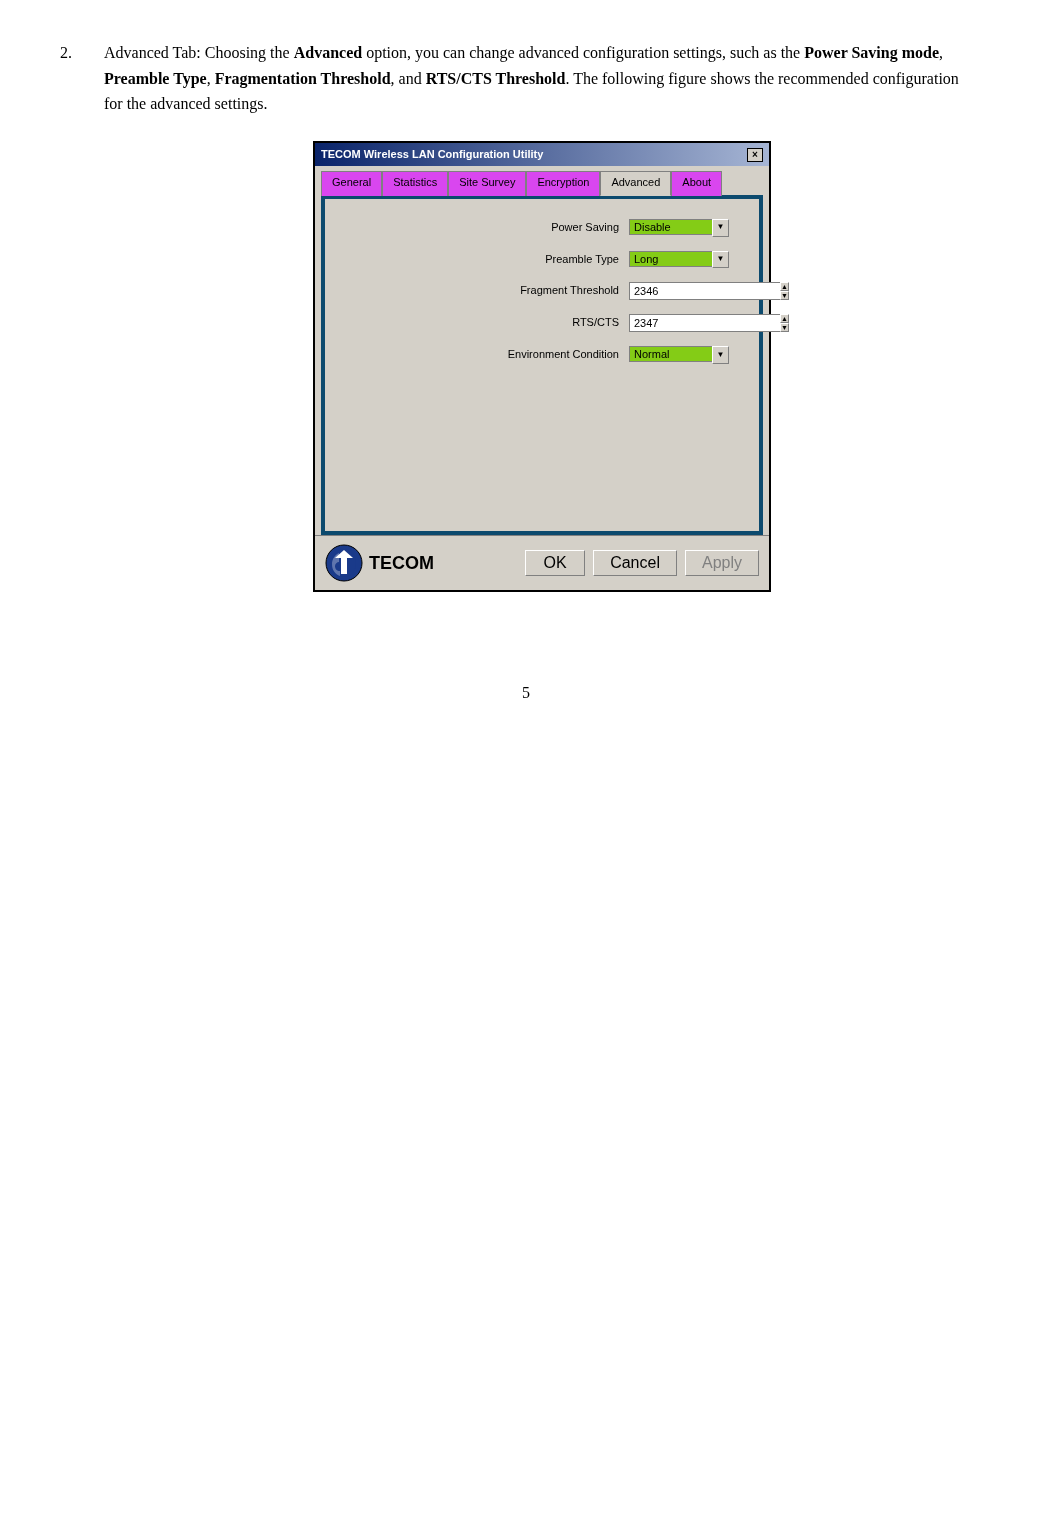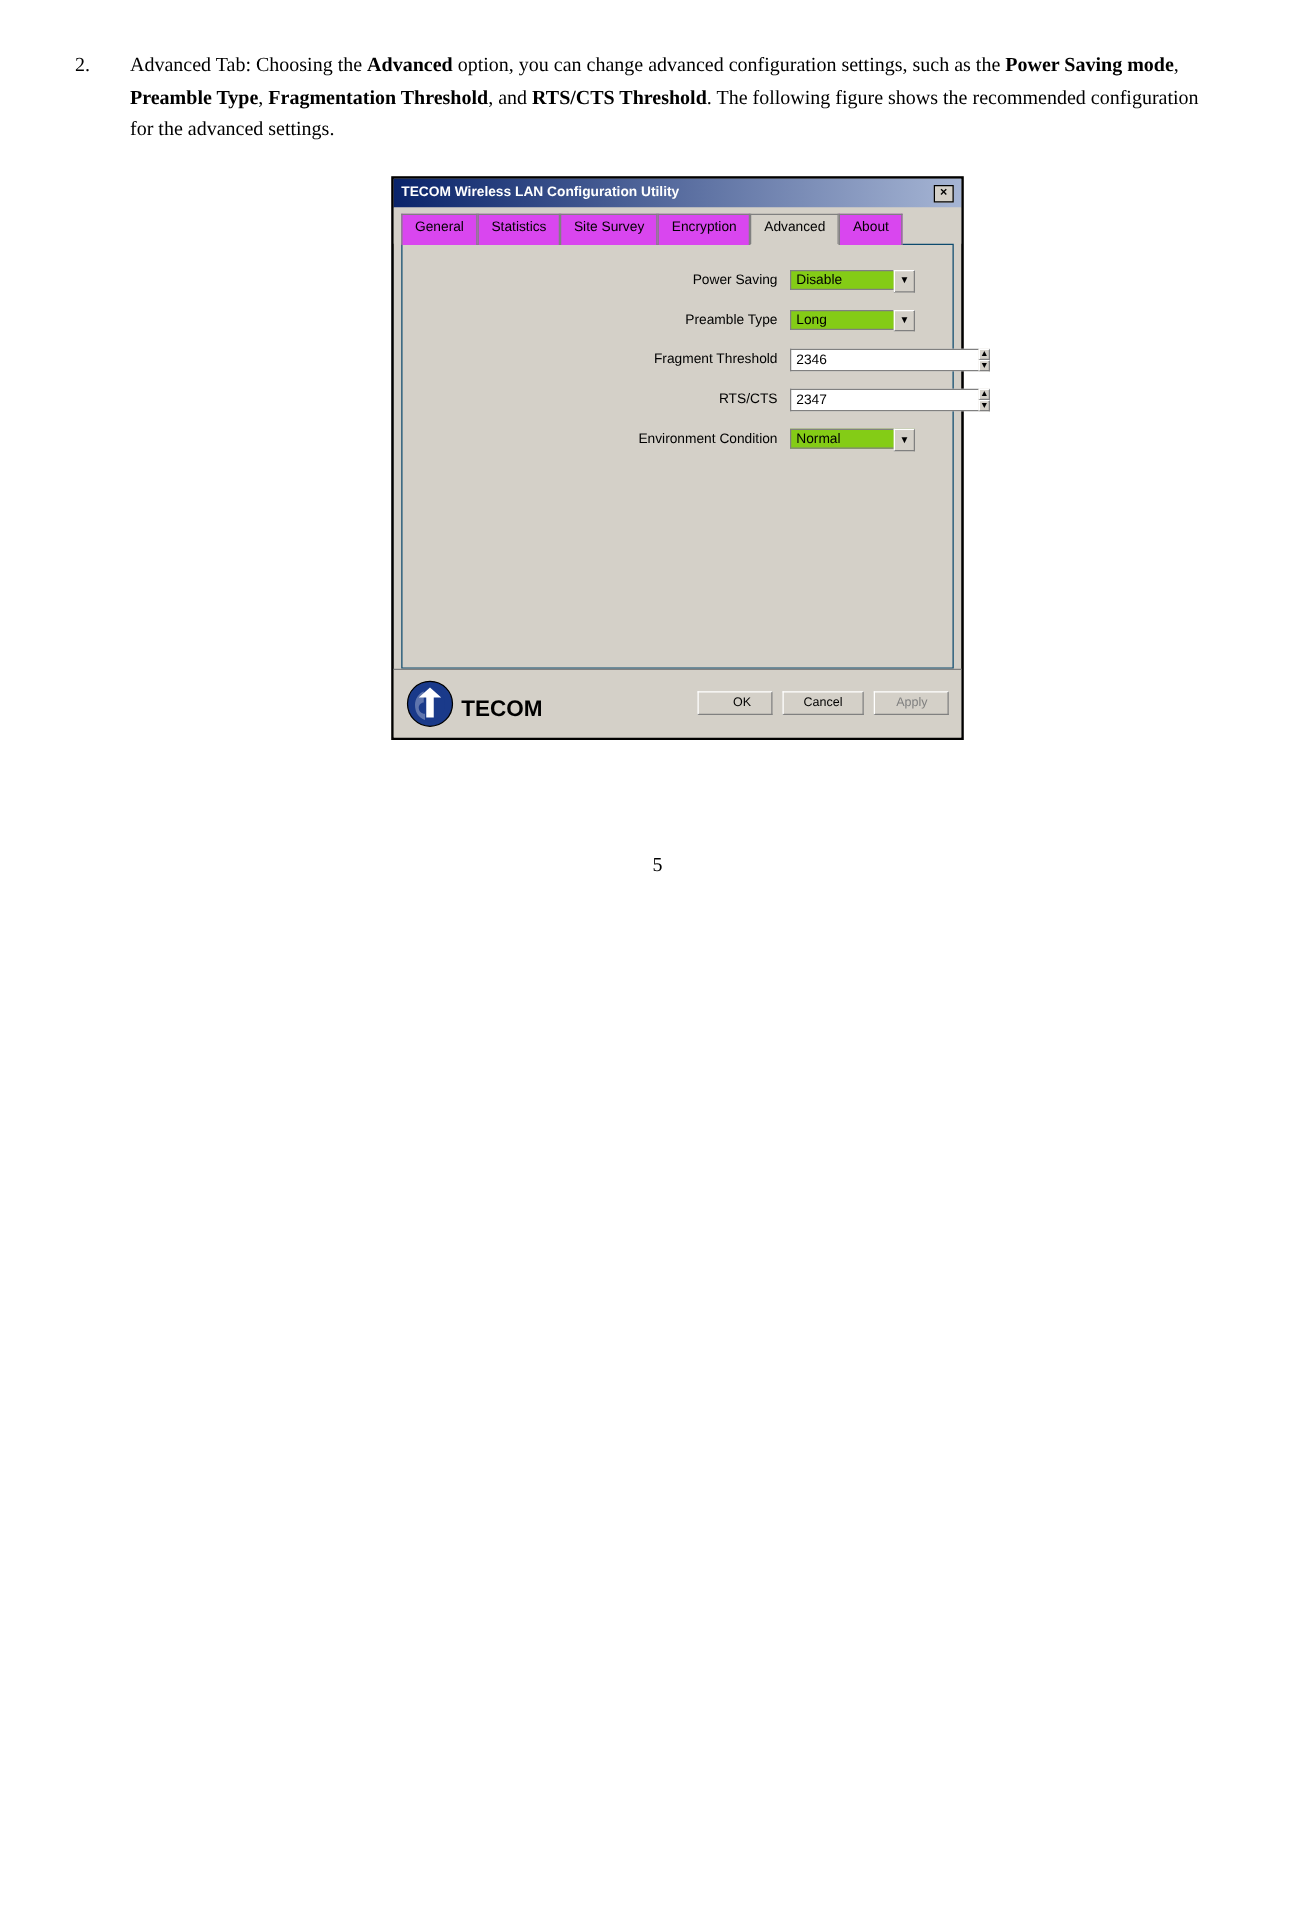--- a/index.html
+++ b/index.html
@@ -109,21 +109,21 @@
       background: #d4d0c8;
       border: 1px solid #808080;
       border-bottom: 1px solid #d4d0c8;
       font-weight: normal;
       z-index: 2;
       padding-bottom: 3px;
     }
 
     .dialog-content {
       background: #d4d0c8;
-      border: 1px solid #0c4a6e;
+      border: 4px solid #0c4a6e;
       margin: 0 6px;
       padding: 20px 30px;
       min-height: 340px;
     }
 
     .form-row {
       display: flex;
       align-items: center;
       margin-bottom: 14px;
       justify-content: flex-end;
@@ -210,21 +210,21 @@
       border-top: 1px solid #808080;
       margin: 0 0;
       padding: 8px 10px;
       display: flex;
       align-items: center;
       gap: 8px;
     }
 
     .tecom-logo {
       display: flex;
-      align-items: flex-end;
+      align-items: center;
       gap: 6px;
       margin-right: auto;
     }
 
     .tecom-icon {
       width: 38px;
       height: 38px;
     }
 
     .tecom-text {
@@ -232,25 +232,24 @@
       font-size: 18px;
       font-weight: bold;
       color: #000;
     }
 
     .win-button {
       padding: 3px 16px;
       background: #d4d0c8;
       border: 1px solid;
       border-color: #fff #808080 #808080 #fff;
-      font-size: 10px;
+      font-size: 16px;
       font-family: Arial, sans-serif;
       cursor: pointer;
       min-width: 60px;
-      text-align: right;
     }
 
     .win-button:disabled, .win-button.disabled {
       color: #808080;
       cursor: default;
     }
 
     .page-number {
       text-align: center;
       margin-top: 60px;

